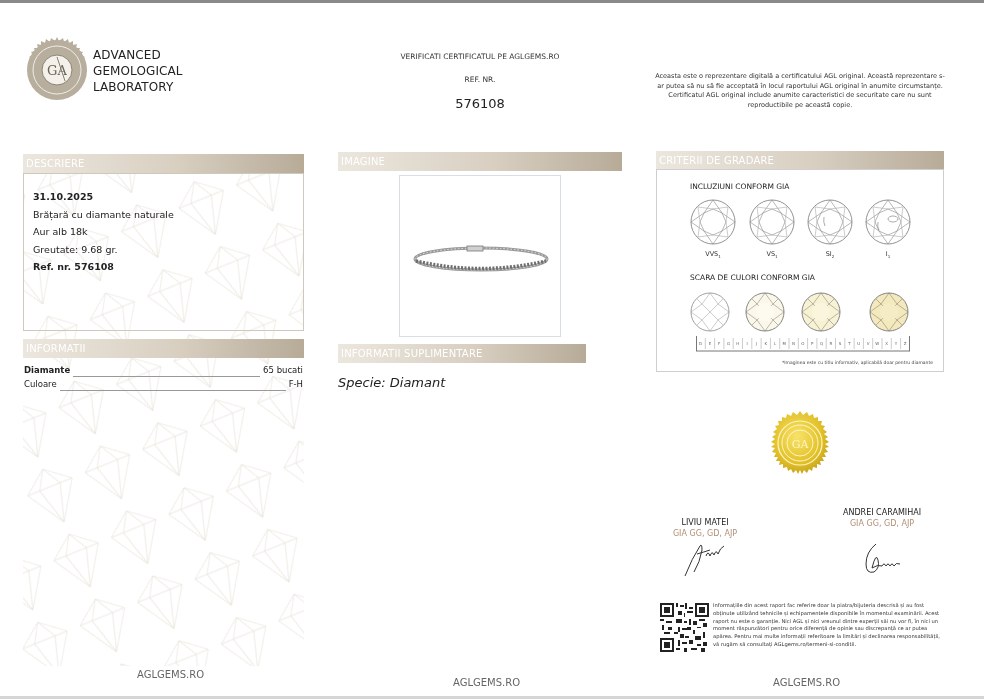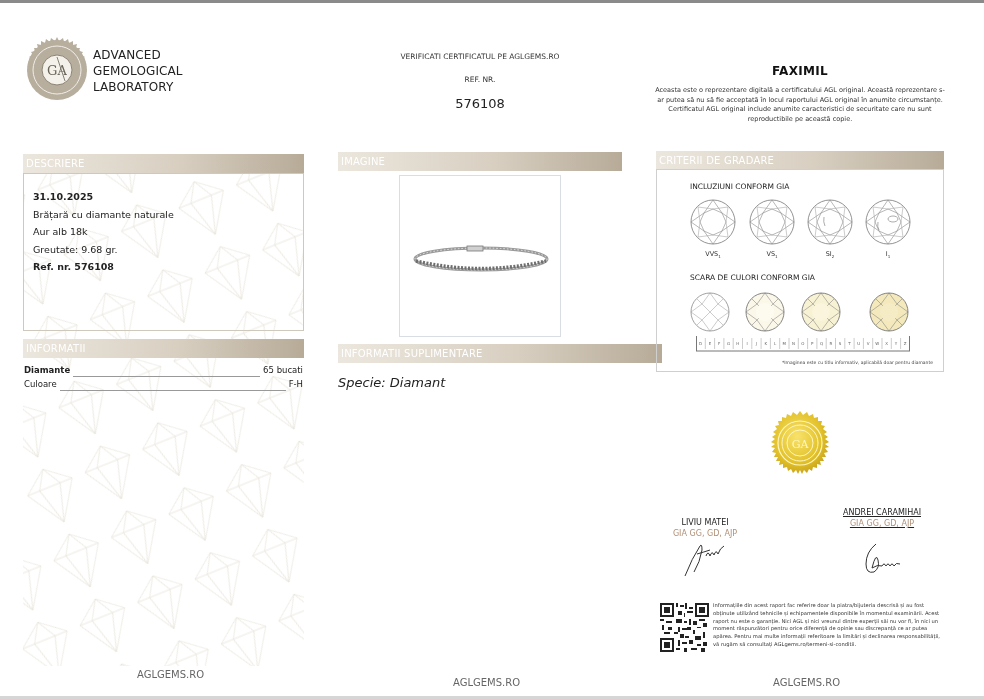--- a/index.html
+++ b/index.html
@@ -91,21 +91,20 @@
   <div>LABORATORY</div>
 </div>
 
 <div class="center-head">
   <div class="verify">VERIFICATI CERTIFICATUL PE AGLGEMS.RO</div>
   <div class="refnr-label">REF. NR.</div>
   <div class="refnr">576108</div>
 </div>
 
 <div class="faximil">
-  <h1>FAXIMIL</h1>
   <p>Aceasta este o reprezentare digitală a certificatului AGL original. Această reprezentare s-ar putea să nu să fie acceptată în locul raportului AGL original în anumite circumstanțe. Certificatul AGL original include anumite caracteristici de securitate care nu sunt reproductibile pe această copie.</p>
 </div>
 
 <div class="pattern" style="left:23px; top:172px; width:281px; height:494px;">
   <svg width="281" height="494" viewBox="0 0 281 494">
     <defs>
       <pattern id="dp" width="62" height="70" patternUnits="userSpaceOnUse" patternTransform="rotate(-22)">
         <g fill="none" stroke="#e9e4da" stroke-width="0.8">
           <path d="M31 3 L55 22 L31 60 L7 22 Z"></path>
           <path d="M7 22 L55 22 M31 3 L20 22 L31 60 L42 22 Z"></path>
@@ -146,21 +145,21 @@
 <div class="sec-head" style="left:338px; top:152px; width:284px;">IMAGINE</div>
 <div class="img-frame">
   <svg width="160" height="160" viewBox="0 0 160 160">
     <ellipse cx="81" cy="83" rx="66" ry="11" fill="none" stroke="#9a9a9a" stroke-width="3"></ellipse>
     <ellipse cx="81" cy="83" rx="66" ry="11" fill="none" stroke="#e6e6e6" stroke-width="1" stroke-dasharray="1.5 2"></ellipse>
     <path d="M16 85 Q81 100 146 85" fill="none" stroke="#6e6e6e" stroke-width="3.5" stroke-dasharray="2 1.5"></path>
     <rect x="67" y="70" width="16" height="5" fill="#d0d0d0" stroke="#777" stroke-width="0.8"></rect>
   </svg>
 </div>
 
-<div class="sec-head" style="left:338px; top:344px; width:324px;">INFORMATII SUPLIMENTARE</div>
+<div class="sec-head" style="left:338px; top:344px; width:248px;">INFORMATII SUPLIMENTARE</div>
 <div class="specie">Specie: Diamant</div>
 
 <div class="footer-link" style="left:453px; top:677px;">AGLGEMS.RO</div>
 
 <div class="sec-head" style="left:656px; top:151px; width:288px;">CRITERII DE GRADARE</div>
 <div class="crit-box"></div>
 <div class="crit-title" style="left:690px; top:182px;">INCLUZIUNI CONFORM GIA</div>
 
 <svg style="position:absolute; left:688px; top:197px;" width="250" height="50" viewBox="0 0 250 50">
   <defs>
@@ -279,21 +278,21 @@
   <text x="34" y="37" text-anchor="middle" font-family="DejaVu Serif, serif" font-size="11" fill="#fff6c0">GA</text>
 </svg>
 
 <div class="signer" style="left:635px; top:508px;margin-top:10px;">
   <div class="name">LIVIU MATEI</div>
   <div class="title">GIA GG, GD, AJP</div>
 </div>
 <svg class="sig" style="left:680px; top:538px;" width="50" height="42" viewBox="0 0 50 42">
   <path d="M5 38 Q12 20 20 8 Q22 5 22 12 Q20 24 14 34 M17 16 Q24 14 30 12 M26 18 Q28 12 30 18 Q32 12 34 17 Q36 11 38 16 Q40 10 44 8" fill="none" stroke="#333" stroke-width="1"></path>
 </svg>
-<div class="signer" style="left:812px; top:508px;text-decoration:underline;">
+<div class="signer" style="left:812px; top:508px;">
   <div class="name">ANDREI CARAMIHAI</div>
   <div class="title">GIA GG, GD, AJP</div>
 </div>
 <svg class="sig" style="left:858px; top:538px;" width="50" height="42" viewBox="0 0 50 42">
   <path d="M18 6 Q8 14 8 26 Q8 36 16 34 Q22 30 20 22 Q18 14 14 30 Q20 26 24 28 Q26 24 28 28 Q30 24 32 28 Q34 24 36 28 Q38 24 42 26" fill="none" stroke="#333" stroke-width="1"></path>
 </svg>
 
 <svg class="qr" viewBox="0 0 25 25" shape-rendering="crispEdges">
   <rect width="25" height="25" fill="#fff"></rect>
   <g fill="#222">

